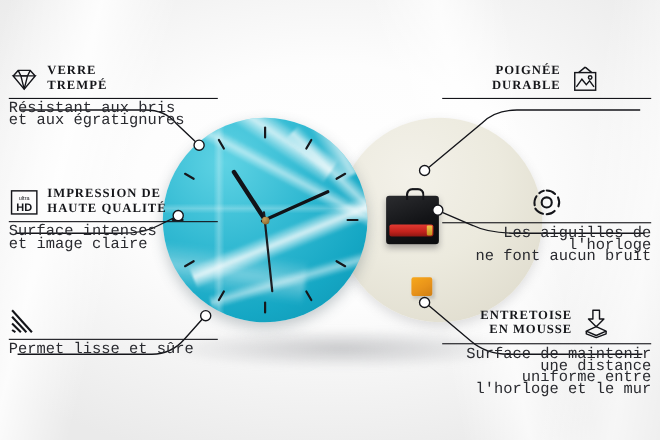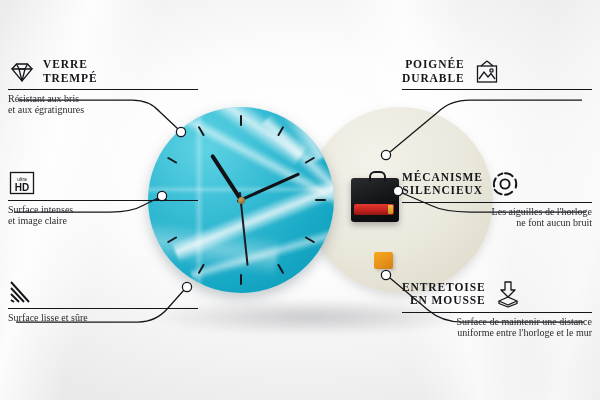--- a/index.html
+++ b/index.html
@@ -24,31 +24,31 @@
     transform:rotate(-12deg);}
   .streak.c{left:520px;top:-40px;width:140px;height:500px;
     background:linear-gradient(90deg,rgba(255,255,255,0) 0%,rgba(255,255,255,.6) 50%,rgba(255,255,255,0) 100%);
     transform:rotate(10deg);}
 
   
   .feat{position:absolute;width:190px;}
   .feat.left{left:8px;text-align:left;}
   .feat.right{right:8px;text-align:right;}
   .feat-head{display:flex;align-items:center;gap:7px;}
-  .feat.right .feat-head{justify-content:flex-start;}
+  .feat.right .feat-head{justify-content:center;}
   .feat-title{
     font-family:"Liberation Serif", serif;
     font-weight:bold;font-size:11.5px;line-height:13.5px;
     letter-spacing:.9px;color:#15161a;text-transform:uppercase;
     white-space:pre-line;
   }
   .rule{height:1px;background:#14151a;margin:4px 0 4px 0;width:100%;}
   .feat-sub{
-    font-family:Liberation Serif, serif;
-    font-size:10px;line-height:10.6px;color:#2a2b30;white-space:pre-line;
+    font-family:Liberation Mono, monospace;
+    font-size:14px;line-height:10.6px;color:#2a2b30;white-space:pre-line;
   }
   .ico{flex:0 0 auto;display:block;}
 
   
   .shadow{
     position:absolute;left:160px;top:300px;width:300px;height:34px;
     background:radial-gradient(ellipse at 50% 50%, rgba(110,112,118,.34) 0%, rgba(140,142,148,.16) 48%, rgba(255,255,255,0) 76%);
     filter:blur(3px);
   }
   .disc-back{
@@ -224,61 +224,61 @@
 et aux égratignures</div>
   </div>
 
   <div class="feat left" style="top:170px;">
     <div class="feat-head">
       <svg class="ico" width="28" height="26" viewBox="0 0 28 26">
         <rect x="2.5" y="2.5" width="23" height="21" fill="none" stroke="#14151a" stroke-width="1.3"></rect>
         <text x="14" y="11" font-family="Liberation Sans, sans-serif" font-size="5" fill="#14151a" text-anchor="middle">ultra</text>
         <text x="14" y="21" font-family="Liberation Sans, sans-serif" font-size="10" font-weight="bold" fill="#14151a" text-anchor="middle">HD</text>
       </svg>
+      <div class="feat-title">IMPRESSION DE
+HAUTE QUALITÉ</div>
     </div>
     <div class="rule"></div>
     <div class="feat-sub">Surface intenses
 et image claire</div>
   </div>
 
   <div class="feat left" style="top:280px;">
     <div class="feat-head">
       <svg class="ico" width="30" height="24" viewBox="0 0 30 24">
         <g stroke="#14151a" stroke-width="1.9" stroke-linecap="butt">
           <path d="M3,2 L21,22"></path>
           <path d="M3,8 L16,22"></path>
           <path d="M3,14 L11,22"></path>
           <path d="M3,20 L6,22"></path>
         </g>
       </svg>
     </div>
     <div class="rule"></div>
-    <div class="feat-sub">Surface lisse et sûre</div>
+    <div class="feat-sub">Permet lisse et sûre</div>
   </div>
 
   <div class="feat right" style="top:58px;">
     <div class="feat-head">
       <div class="feat-title">POIGNÉE
 DURABLE</div>
       <svg class="ico" width="30" height="26" viewBox="0 0 30 26">
         <g fill="none" stroke="#14151a" stroke-width="1.3">
           <path d="M15,2 L9,7 M15,2 L21,7"></path>
           <rect x="5.5" y="7" width="19" height="16"></rect>
           <path d="M7,20 L12,13 L16,18 L19,14.5 L23,20"></path>
           <circle cx="19.5" cy="11.5" r="1.6"></circle>
         </g>
       </svg>
     </div>
     <div class="rule"></div>
   </div>
 
   <div class="feat right" style="top:170px;">
     <div class="feat-head">
-      <div class="feat-title">MÉCANISME
-SILENCIEUX</div>
       <svg class="ico" width="30" height="28" viewBox="0 0 30 28">
         <g fill="none" stroke="#14151a" stroke-width="1.9" stroke-linecap="round">
           <path d="M15,3.2 a10.8,10.8 0 0 1 7.6,3.1"></path>
           <path d="M25.3,9.4 a10.8,10.8 0 0 1 0.4,8.2"></path>
           <path d="M22.2,21.8 a10.8,10.8 0 0 1 -7.2,3"></path>
           <path d="M11.6,24.3 a10.8,10.8 0 0 1 -6.9,-4.6"></path>
           <path d="M4.1,16.6 a10.8,10.8 0 0 1 1.6,-8.2"></path>
           <path d="M8.3,5.6 a10.8,10.8 0 0 1 4.1,-2.1"></path>
           <circle cx="15" cy="14" r="4.6"></circle>
         </g>

